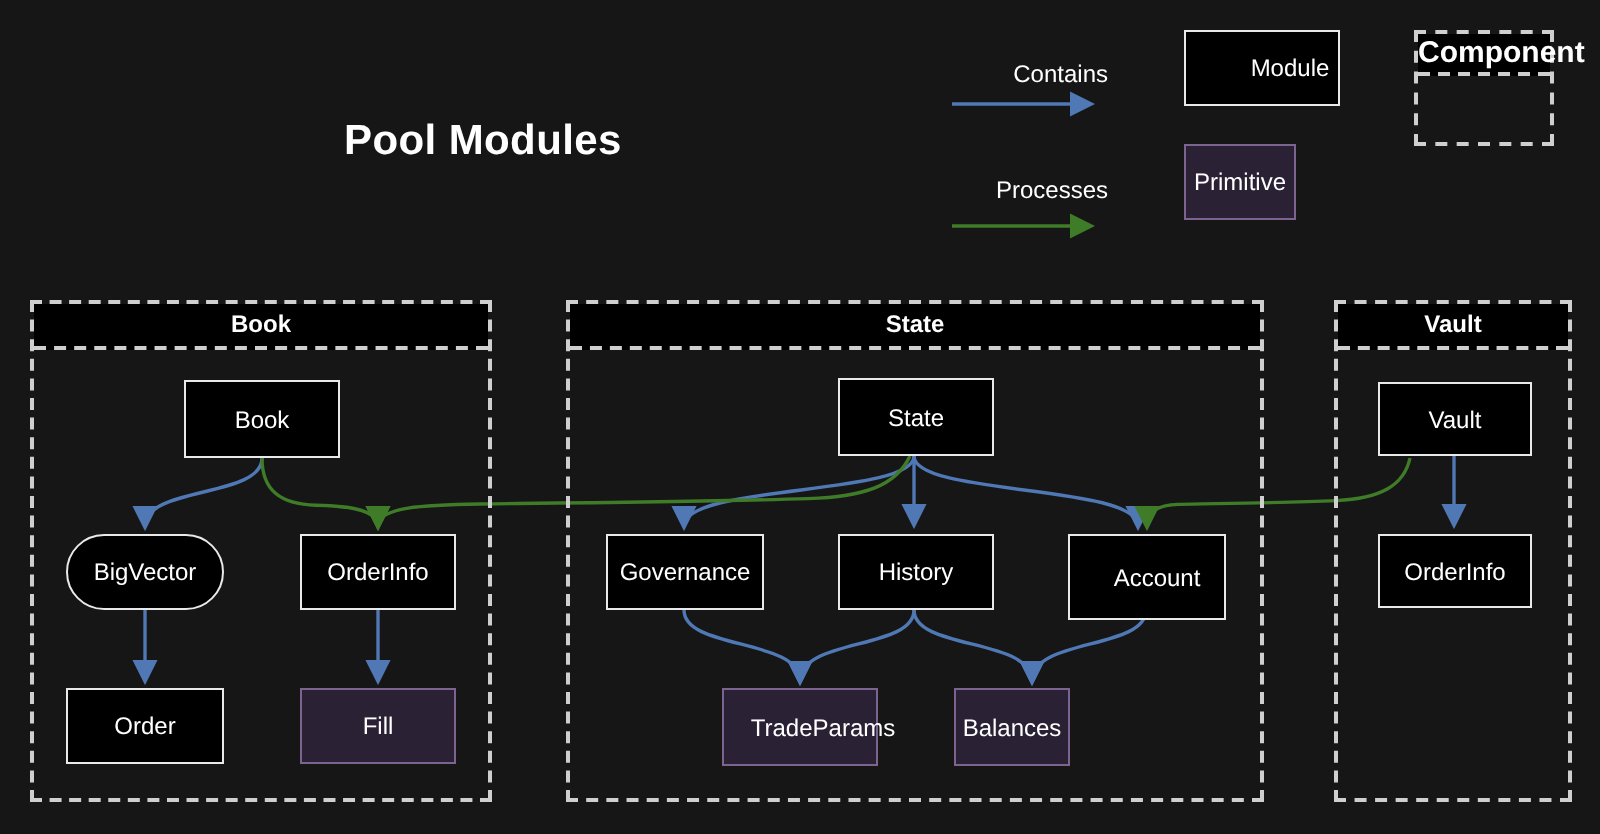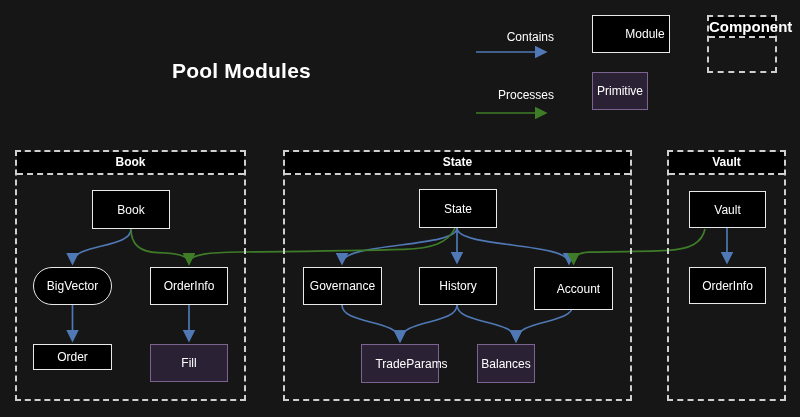--- a/index.html
+++ b/index.html
@@ -135,21 +135,21 @@
 
   <div class="node" style="left:92px;top:190px;width:78px;height:39px;">
     <span>Book</span>
   </div>
   <div class="node" style="left:33px;top:267px;width:79px;height:38px;border-radius:19px;">
     <span>BigVector</span>
   </div>
   <div class="node" style="left:150px;top:267px;width:78px;height:38px;">
     <span>OrderInfo</span>
   </div>
-  <div class="node" style="left:33px;top:344px;width:79px;height:26px;">
+  <div class="node" style="left:33px;top:344px;width:79px;height:38px;">
     <span>Order</span>
   </div>
   <div class="node primitive" style="left:150px;top:344px;width:78px;height:38px;">
     <span>Fill</span>
   </div>
 
   <div class="node" style="left:419px;top:189px;width:78px;height:39px;">
     <span>State</span>
   </div>
   <div class="node" style="left:303px;top:267px;width:79px;height:38px;">

